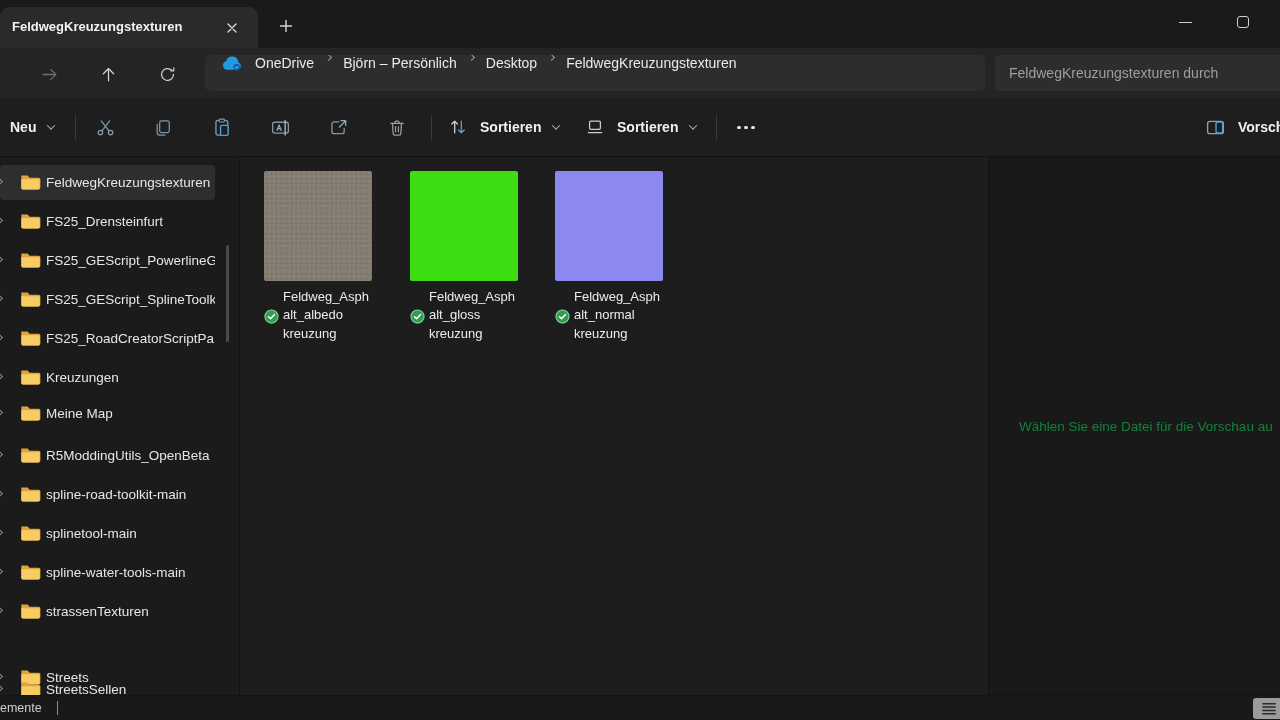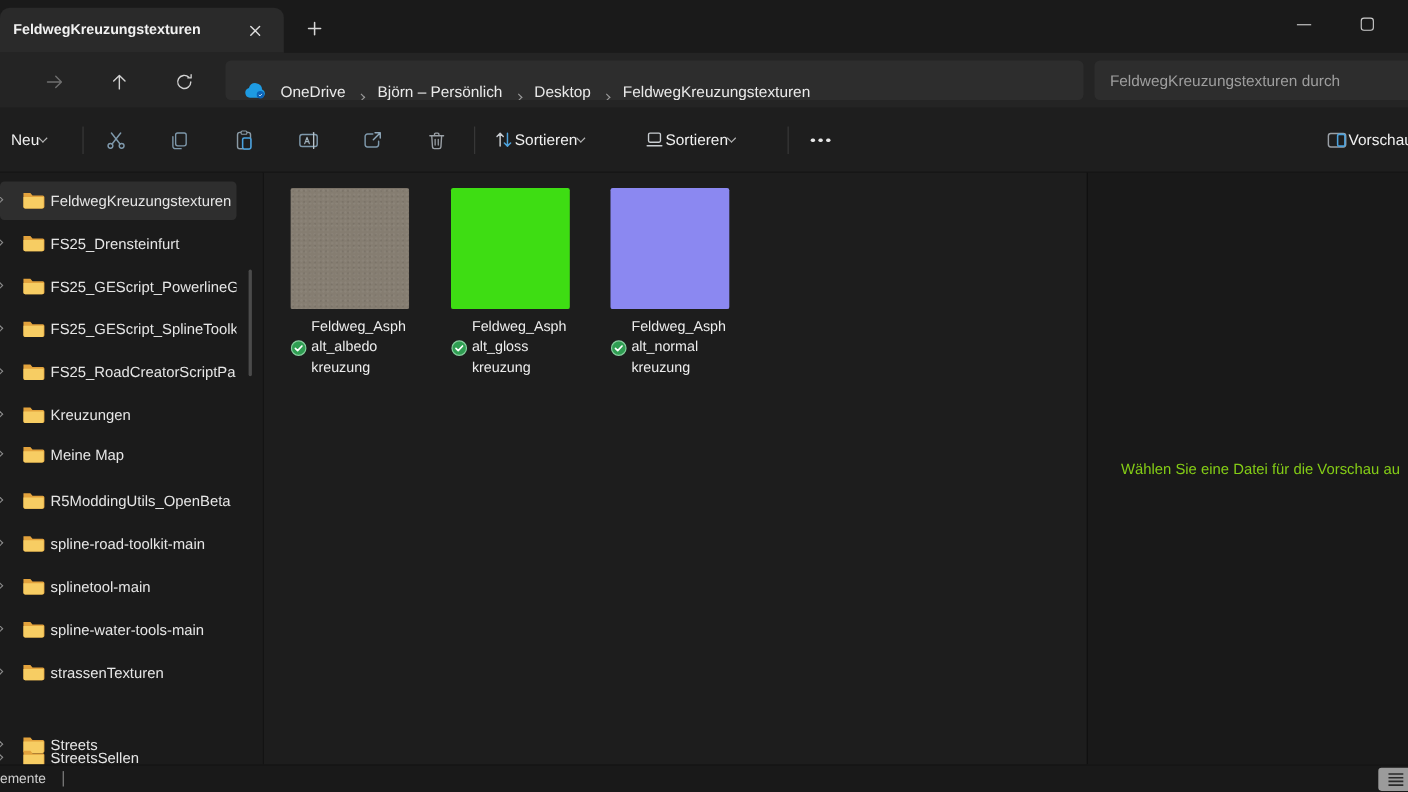--- a/index.html
+++ b/index.html
@@ -20,35 +20,35 @@
             display:flex; align-items:center; justify-content:center; }
   .win-btn { position:absolute; top:0; width:46px; height:44px; display:flex; align-items:center; justify-content:center; }
   .win-min { left:1162px; } .win-max { left:1220px; }
   .minline { width:13px; height:0; border-top:1.4px solid #cfcfcf; display:block; }
   .maxbox  { width:12px; height:12px; border:1.3px solid #cfcfcf; border-radius:3px; display:block; }
   
   .navbar { position:absolute; left:0; top:48px; width:1280px; height:50px; background:#242424; }
   .navbtn { position:absolute; top:13px; width:30px; height:26px; display:flex; align-items:center; justify-content:center; border-radius:4px; }
   .nav-fwd { left:34px; } .nav-up { left:93px; } .nav-refresh { left:152px; }
   .breadcrumb { position:absolute; left:205px; top:7px; width:780px; height:36px; background:#2d2d2d;
-                border-radius:5px; display:flex; align-items:flex-end; padding-left:16px; gap:12px; overflow:hidden; }
+                border-radius:5px; display:flex; align-items:flex-start; padding-left:16px; gap:12px; overflow:hidden; }
   .crumb { font-size:14px; color:#eaeaea; white-space:nowrap; }
   .chev-r { width:5px; height:5px; border-top:1.5px solid #9a9a9a; border-right:1.5px solid #9a9a9a;
             transform:rotate(45deg); flex:0 0 auto; }
   .chev-d { display:inline-block; width:6px; height:6px; border-right:1.4px solid #b5b5b5;
             border-bottom:1.4px solid #b5b5b5; transform:rotate(45deg) translate(-1px,-1px); }
   .searchbox { position:absolute; left:995px; top:7px; width:300px; height:36px; background:#2d2d2d;
                border-radius:5px; border:none; outline:none; color:#a0a0a0; font-size:14px;
                padding:0 0 0 14px; font-family:"Liberation Sans", sans-serif; }
   .searchbox::placeholder { color:#9e9e9e; opacity:1; }
   
   .toolbar { position:absolute; left:0; top:98px; width:1280px; height:59px; background:#1e1e1e;
              border-bottom:1px solid #131313; }
-  .tgroup { position:absolute; top:0; height:58px; display:flex; align-items:center; gap:0;
-            border-radius:4px; white-space:nowrap; }
+  .tgroup { position:absolute; top:0; height:58px; display:flex; align-items:center; gap:12px;
+            border-radius:4px; white-space:nowrap;font-weight:bold; }
   .tlabel { font-size:14px; color:#f0f0f0; }
   .tsep { position:absolute; top:17px; width:1px; height:25px; background:#3a3a3a; }
   .iconbtn { position:absolute; top:13px; width:34px; height:33px; border-radius:4px;
              display:flex; align-items:center; justify-content:center; }
   .dots { display:flex; gap:3.5px; align-items:center; }
   .dots i { width:3.5px; height:3.5px; border-radius:50%; background:#e6e6e6; }
   
   .body { position:absolute; left:0; top:157px; width:1280px; height:538px; }
   .sidebar { position:absolute; left:0; top:0; width:239px; height:538px; background:#1b1b1b; overflow:hidden; }
   .srow { position:absolute; left:0; width:215px; height:35px; border-radius:4px; overflow:hidden; }
@@ -64,21 +64,21 @@
   .thumb { width:108px; height:110px; border-radius:2px; }
   .thumb.noise { background-image:
       radial-gradient(rgba(255,255,255,0.05) 1px, transparent 1.2px),
       radial-gradient(rgba(0,0,0,0.08) 1px, transparent 1.2px);
     background-size:4px 4px, 5px 5px; }
   .flabel { display:flex; margin-top:7px;align-items:center; }
   .flabel svg { flex:0 0 auto; margin-top:1px; }
   .flines { margin-left:4px; }
   .flines span { display:block; font-size:13px; line-height:18.4px; color:#ececec; white-space:nowrap; }
   .preview { position:absolute; left:988px; top:0; width:292px; height:538px; background:#191919; border-left:1px solid #101010; }
-  .pv-msg { position:absolute; left:30px; top:262px; font-size:13.5px; color:#84cc16; white-space:nowrap; }
+  .pv-msg { position:absolute; left:30px; top:262px; font-size:13.5px; color:#15803d; white-space:nowrap; }
   
   .statusbar { position:absolute; left:0; top:695px; width:1280px; height:25px; background:#191919; border-top:1px solid #141414; }
   .st-count { position:absolute; left:0; top:0; line-height:24px; font-size:12.5px; color:#cfcfcf; }
   .st-pipe  { position:absolute; left:57px; top:5px; width:1px; height:14px; background:#8a8a8a; }
   .st-view  { position:absolute; left:1253px; top:2px; width:32px; height:21px; background:#9b9b9b;
               border-radius:3px; display:flex; align-items:center; justify-content:center; }
 </style>
 </head>
 <body>
 

